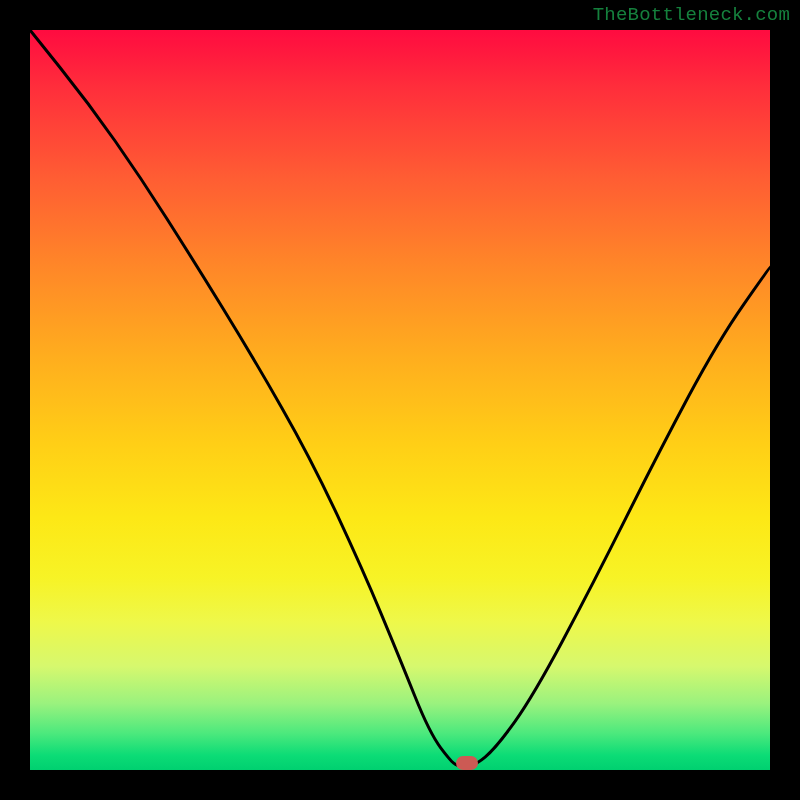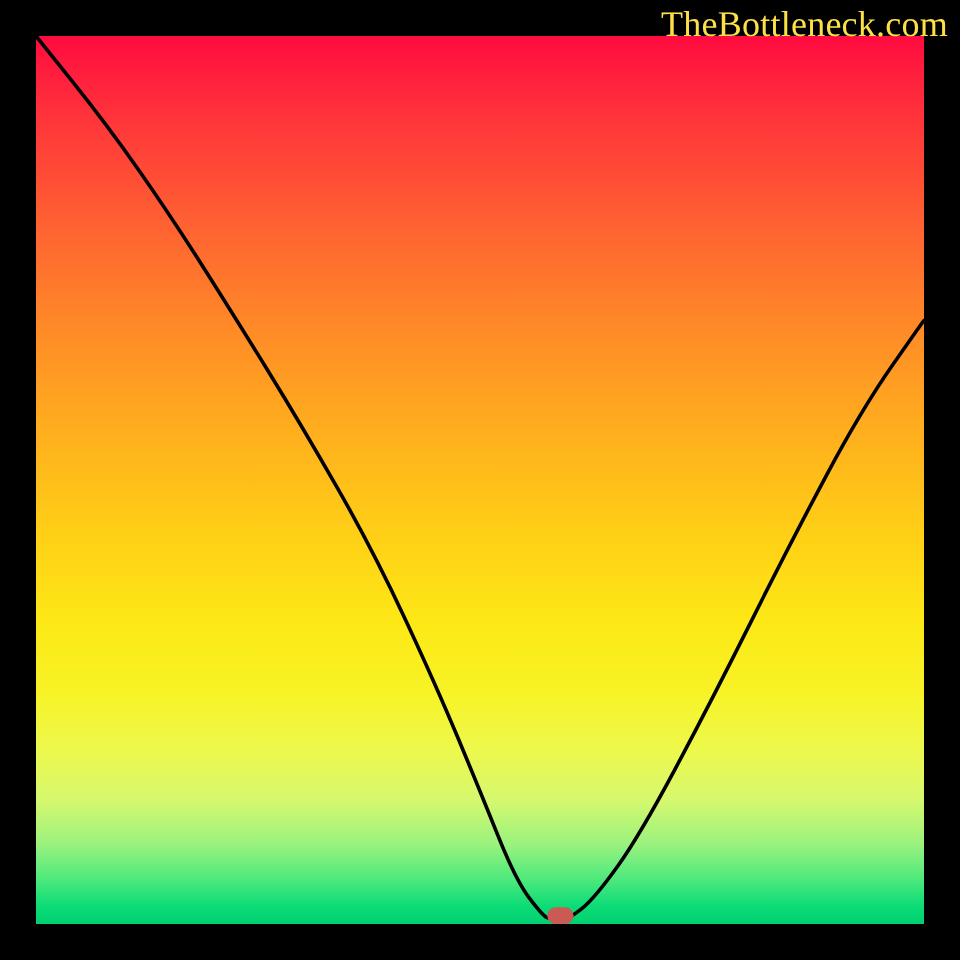--- a/index.html
+++ b/index.html
@@ -12,23 +12,23 @@
   }
   .chart-wrap {
     position: relative;
     width: 800px;
     height: 800px;
   }
   .attribution {
     position: absolute;
     top: 4px;
     right: 10px;
-    font-family: Liberation Serif, serif;
-    font-size: 30px;
-    color: #fde047;
+    font-family: Liberation Mono, monospace;
+    font-size: 19px;
+    color: #15803d;
     letter-spacing: 0.2px;
     z-index: 5;
   }
   .plot-area {
     position: absolute;
     left: 30px;
     top: 30px;
     width: 740px;
     height: 740px;
     overflow: hidden;

